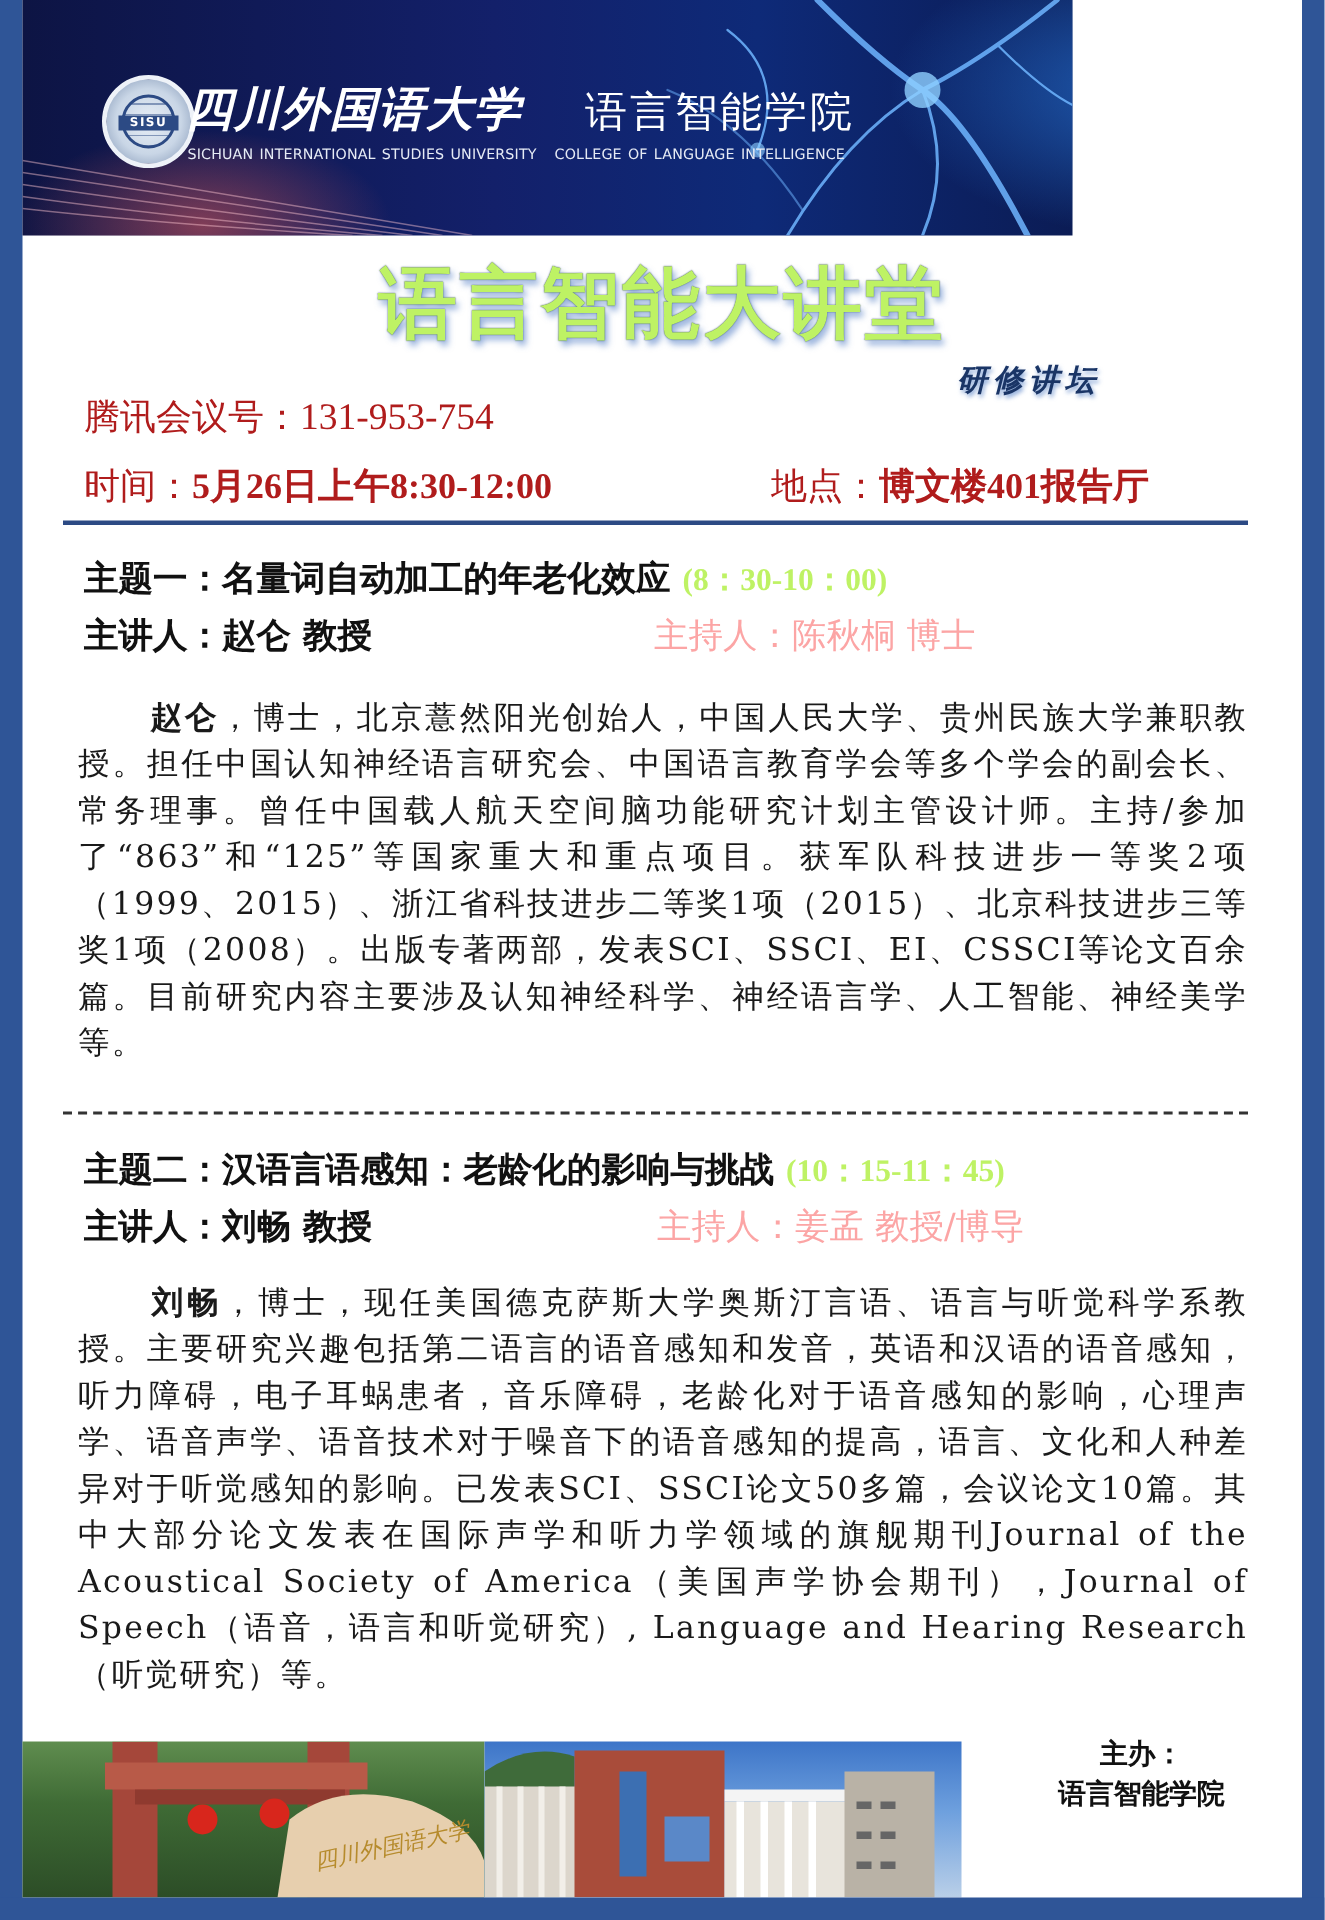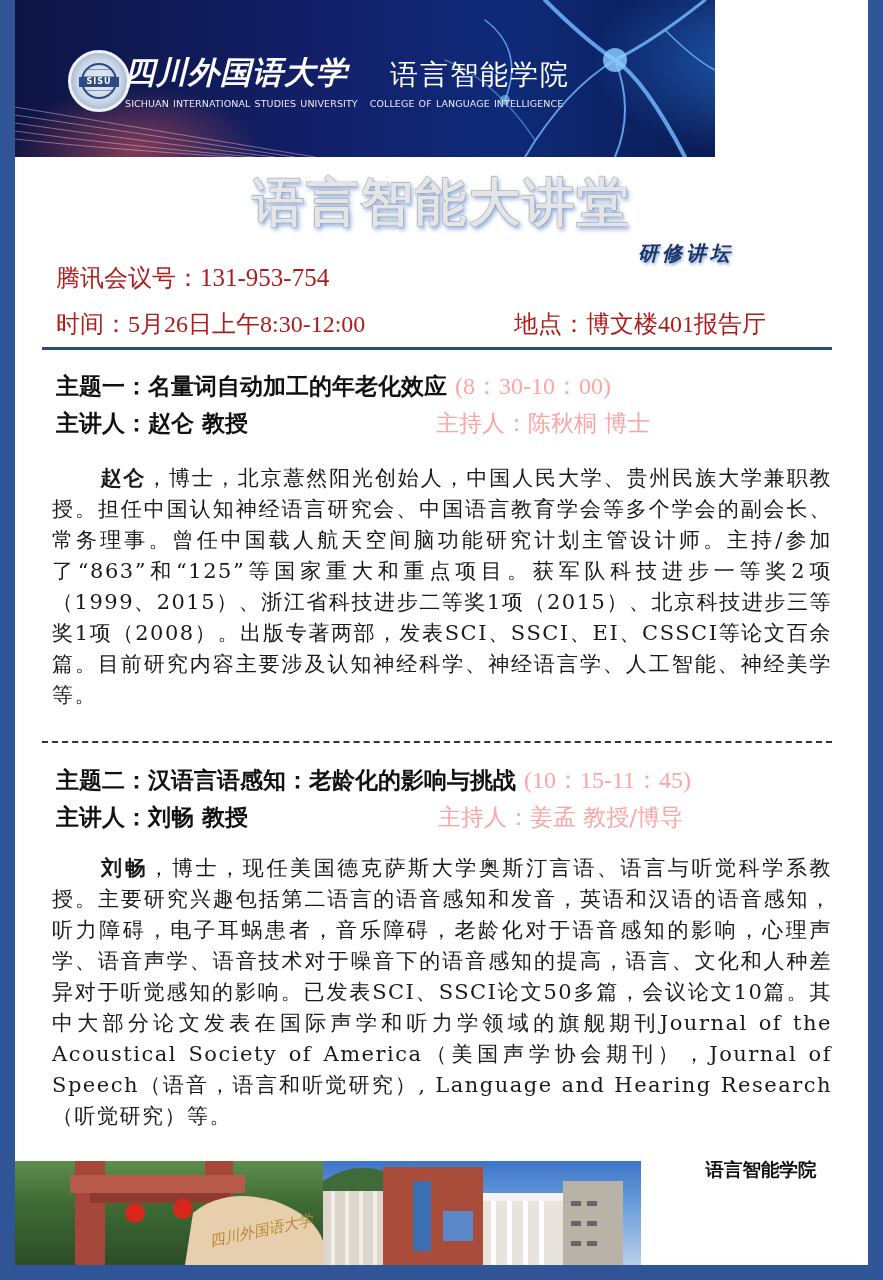--- a/index.html
+++ b/index.html
@@ -53,50 +53,50 @@
     position: absolute; left: 125px; top: 98px; color: #e6ebf5;
     font-family: "DejaVu Sans", sans-serif; font-size: 9.5px; letter-spacing: 0.1px;
     word-spacing: 1px; white-space: nowrap;
   }
   .banner-en .gap { display: inline-block; width: 12px; }
 
   
   .main-title {
     position: absolute; left: 0; width: 883px; top: 168px; text-align: center;
     font-family: "DejaVu Sans", sans-serif; font-weight: bold; font-size: 52px;
-    color: #e5e5e5; letter-spacing: 2px;
+    color: #bef264; letter-spacing: 2px;
     text-shadow: 2px 3px 4px rgba(60,110,190,0.55), 0 0 1px #0a2040;
   }
   .subtitle {
     position: absolute; left: 638px; top: 240px; font-size: 20px; font-weight: bold;
     color: #1a3566; letter-spacing: 4px; font-style: italic;
     text-shadow: 1px 2px 3px rgba(60,110,190,0.6);
   }
   .red-line { position: absolute; color: #b01c1c; font-size: 24px; white-space: nowrap; }
-  .red-line b { font-family: "Liberation Serif", serif; font-weight: normal; }
+  .red-line b { font-family: "Liberation Serif", serif; font-weight: bold; }
   .meeting { left: 56px; top: 262px; }
   .meeting .num { font-family: "Liberation Serif", serif; font-size: 25px; }
   .time-line { left: 56px; top: 308px; }
   .place-line { left: 514px; top: 308px; }
   .rule-solid {
     position: absolute; left: 42px; width: 790px; top: 347px; height: 3px;
     background: #2c4a84;
   }
   .rule-dashed {
     position: absolute; left: 42px; width: 790px; top: 741px; height: 0;
     border-top: 2px dashed #333;
   }
 
   
   .topic-title, .speaker-line {
     position: absolute; left: 56px; font-size: 23px; color: #111; white-space: nowrap;
     font-weight: bold;
   }
   .topic-title .tm {
-    color: #fca5a5; font-family: "Liberation Serif", serif; font-weight: normal; font-size: 24px;
+    color: #bef264; font-family: "Liberation Serif", serif; font-weight: bold; font-size: 21px;
   }
   .host { position: absolute; font-size: 23px; color: #fca5a5; font-weight: normal; white-space: nowrap; }
   .bio {
     position: absolute; left: 52px; width: 780px; font-size: 21px; line-height: 31px;
     color: #1a1a1a; text-align: justify; letter-spacing: 1.5px;
   }
   .bio .name { font-weight: bold; }
   .bio .indent { display: inline-block; width: 48px; }
 
   
@@ -238,16 +238,17 @@
         <rect x="264" y="40" width="10" height="5"></rect>
         <rect x="248" y="60" width="10" height="5"></rect>
         <rect x="264" y="60" width="10" height="5"></rect>
         <rect x="248" y="80" width="10" height="5"></rect>
         <rect x="264" y="80" width="10" height="5"></rect>
       </g>
   </svg>
 </div>
 
 <div class="organizer">
+  <div>主办：</div>
   <div>语言智能学院</div>
 </div>
 
 <div class="bottom-band"></div>
 
 </body></html>

